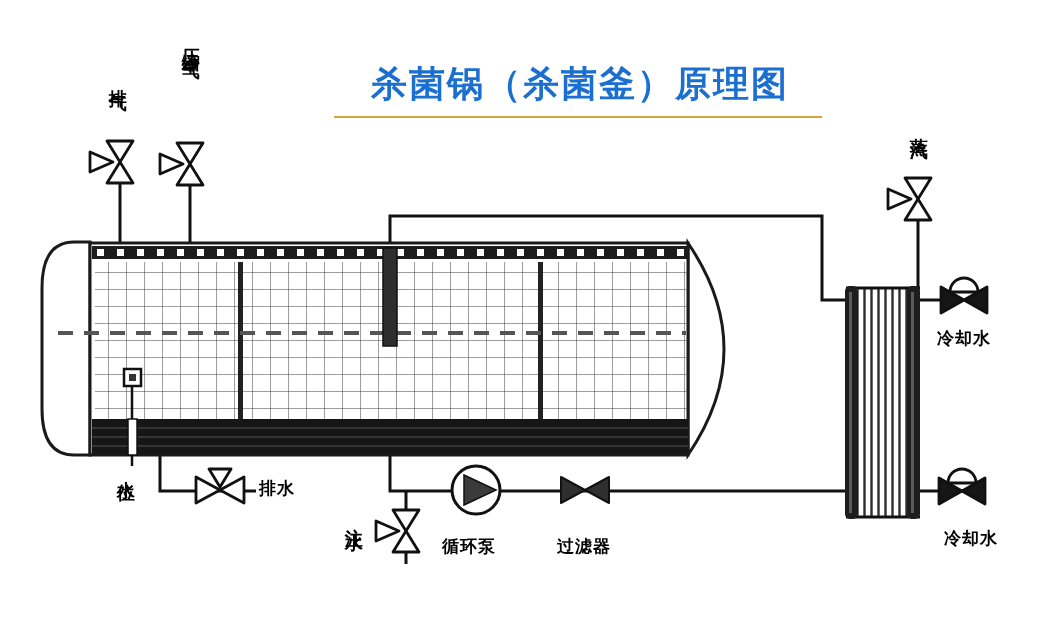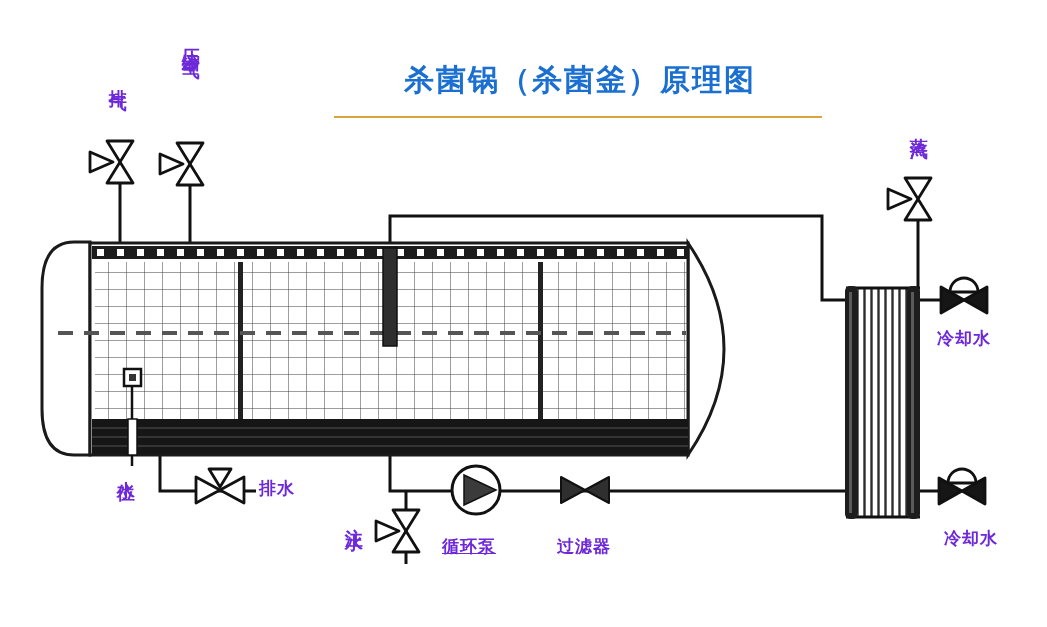--- a/index.html
+++ b/index.html
@@ -7,30 +7,30 @@
     position:relative;
     width:1047px;height:627px;
     background:#ffffff;
     overflow:hidden;
     font-family:"Liberation Sans","DejaVu Sans",sans-serif;
     color:#111;
   }
   #title{
     position:absolute;left:330px;top:60px;width:500px;
     text-align:center;
-    font-size:30px;font-weight:bold;letter-spacing:2px;
+    font-size:36px;font-weight:bold;letter-spacing:2px;
     color:#1a6fd0;
   }
   #title-underline{
     position:absolute;left:334px;top:116px;width:488px;height:2px;
     background:#d9a33e;
   }
   .lbl{
     position:absolute;
-    font-size:17px;font-weight:600;color:#6d28d9;
+    font-size:17px;font-weight:600;color:#000000;
     letter-spacing:1px;white-space:nowrap;line-height:1.1;
   }
   .vlbl{
     writing-mode:vertical-rl;
     text-orientation:upright;
     letter-spacing:4px;
     font-size:18px;
   }
   svg{position:absolute;left:0;top:0;}
 </style>
@@ -162,16 +162,16 @@
   </svg>
 
   <div class="lbl vlbl" style="left:107px;top:74px;">排气</div>
   <div class="lbl vlbl" style="left:180px;top:34px;">压缩空气</div>
   <div class="lbl vlbl" style="left:908px;top:123px;">蒸汽</div>
   <div class="lbl" style="left:937px;top:330px;">冷却水</div>
   <div class="lbl" style="left:944px;top:530px;">冷却水</div>
   <div class="lbl vlbl" style="left:115px;top:466px;">水位</div>
   <div class="lbl" style="left:259px;top:480px;">排水</div>
   <div class="lbl vlbl" style="left:343px;top:514px;">注水</div>
-  <div class="lbl" style="left:442px;top:538px;text-decoration:underline;">循环泵</div>
+  <div class="lbl" style="left:442px;top:538px;">循环泵</div>
   <div class="lbl" style="left:557px;top:538px;font-family:Liberation Serif, serif;">过滤器</div>
 
 </div>
 
 </body></html>

